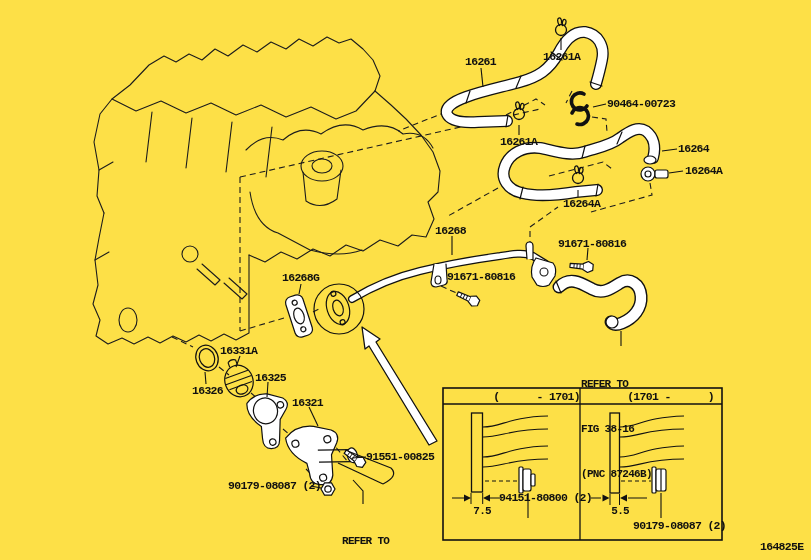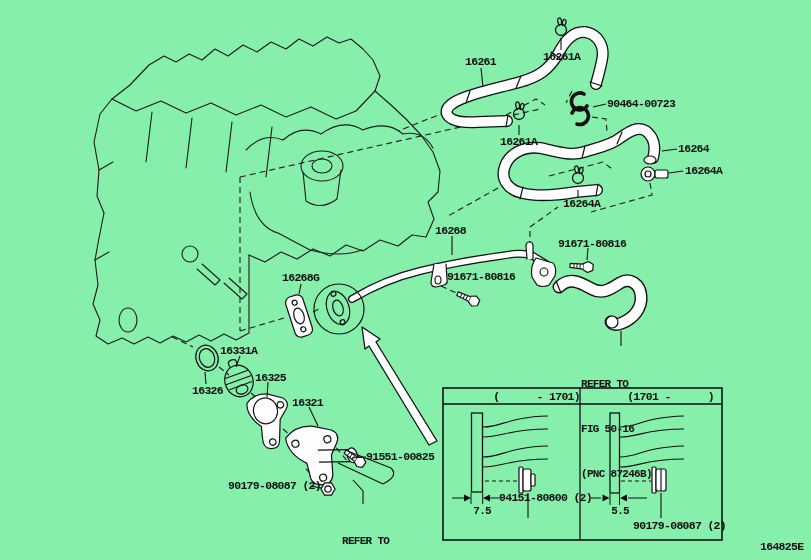--- a/index.html
+++ b/index.html
@@ -1,16 +1,16 @@
 <!DOCTYPE html>
 <html><head>
 <meta charset="utf-8">
 <style>
   html,body{margin:0;padding:0;background:#ffffff;}
-  #stage{position:relative;width:811px;height:560px;background:#86efac;overflow:hidden;
+  #stage{position:relative;width:811px;height:560px;background:#fde047;overflow:hidden;
          font-family:"Liberation Mono","DejaVu Sans Mono",monospace;}
   svg{position:absolute;left:0;top:0;}
   .plabel{position:absolute;font-weight:bold;font-size:11.5px;letter-spacing:-0.7px;
           color:#101010;white-space:pre;line-height:12px;}
   .note{font-size:11px;line-height:15px;}
   .center{text-align:right;}
   .dim{font-size:11px;}
 </style>
 </head>
 <body>
@@ -241,21 +241,21 @@
   <div class="plabel" style="left:282px;top:272px">16268G</div>
   <div class="plabel" style="left:220px;top:345px">16331A</div>
   <div class="plabel" style="left:192px;top:385px">16326</div>
   <div class="plabel" style="left:255px;top:372px">16325</div>
   <div class="plabel" style="left:292px;top:397px">16321</div>
   <div class="plabel" style="left:366px;top:451px">91551-00825</div>
   <div class="plabel" style="left:228px;top:480px">90179-08087 (2)</div>
 
   <div class="plabel note" style="left:581px;top:347px">
     <div>REFER TO</div>
-    <div>FIG 50-16</div>
+    <div>FIG 38-16</div>
     <div>(PNC 87246B)</div>
   </div>
   <div class="plabel note" style="left:342px;top:504px">
     <div>REFER TO</div>
     
     
   </div>
 
   <div class="plabel center" style="left:443px;top:391px;width:137px">(      - 1701)</div>
   <div class="plabel center" style="left:580px;top:391px;width:134px">(1701 -      )</div>

